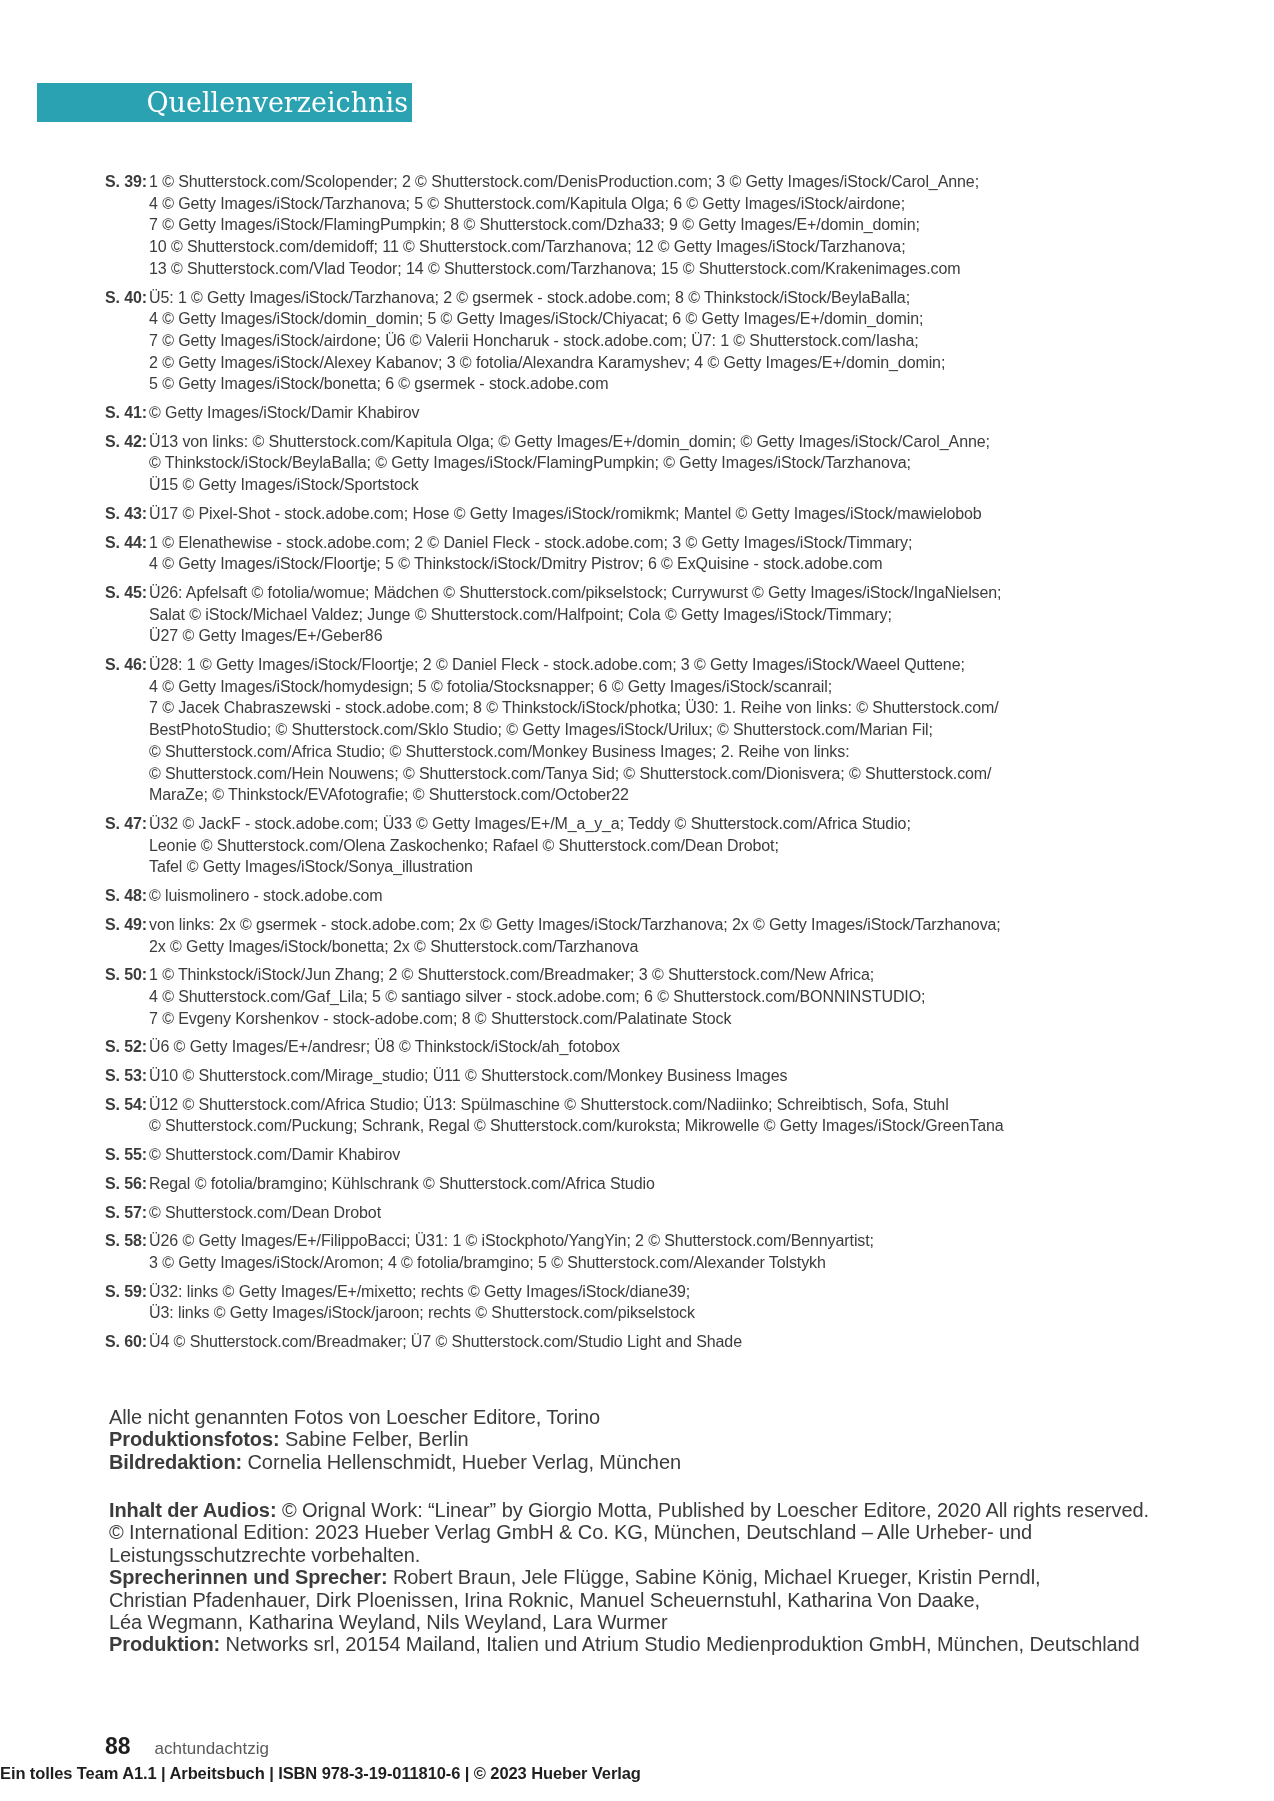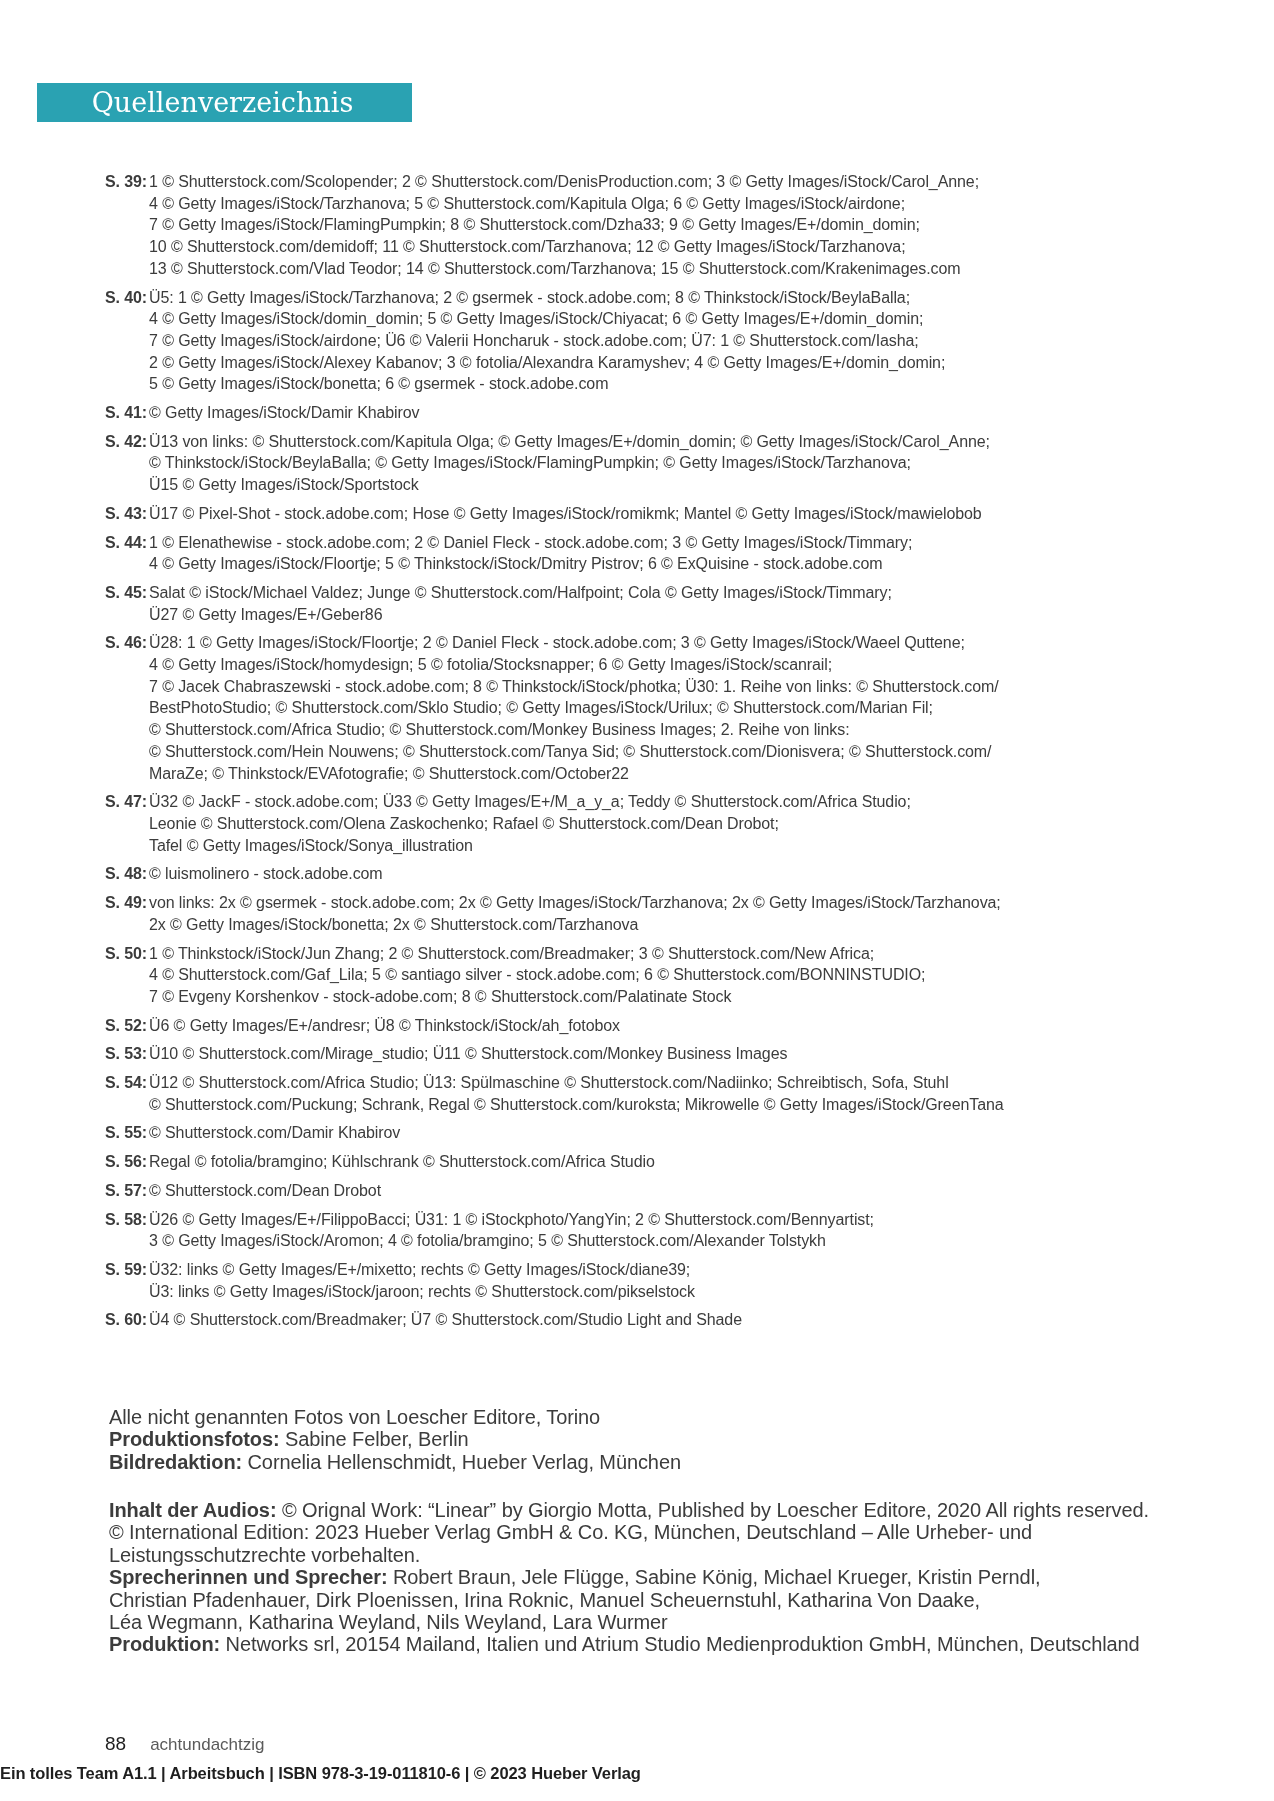--- a/index.html
+++ b/index.html
@@ -4,37 +4,37 @@
 <style>
   html,body { margin:0; padding:0; background:#ffffff; }
   .page {
     position:relative; width:1274px; height:1801px; background:#ffffff;
     font-family:"Liberation Sans", sans-serif; color:#3c3c3c; overflow:hidden;
   }
   .header-bar {
     position:absolute; left:37px; top:83px; width:375px; height:39px;
     background:#2aa2b2; color:#ffffff;
     font-family:"DejaVu Serif", serif; font-size:27px;
-    display:flex; align-items:center; justify-content:center;
+    display:flex; align-items:center; justify-content:flex-end;
     padding-right:4px; box-sizing:border-box;
   }
   .entries {
     position:absolute; left:105px; top:171px; width:1075px;
     font-size:16px; line-height:21.7px; letter-spacing:-0.1px;
   }
   .entry { display:flex; margin-bottom:7px; }
   .entry-label { font-weight:bold; flex:0 0 44px; white-space:nowrap; }
   .entry-content { flex:1; }
   .entry-content .line { white-space:nowrap; }
   .credits { position:absolute; left:109px; font-size:20px; line-height:22.4px; letter-spacing:-0.1px; }
   .credits-photo { top:1406px; }
   .credits-audio { top:1499px; }
   .lead { font-weight:bold; }
   .pagenum-row { position:absolute; left:105px; top:1733px; }
-  .pagenum { font-weight:normal; font-size:19px; color:#1e1e1e; }
+  .pagenum { font-weight:bold; font-size:23px; color:#1e1e1e; }
   .pageword { margin-left:24px; font-size:17px; color:#5a5a5a; }
   .imprint {
     position:absolute; left:0; top:1764px; width:1154px; text-align:left;
     font-size:16.5px; font-weight:600; color:#1f1f1f; letter-spacing:-0.1px;
   }
 </style>
 </head>
 <body>
 
 <div class="page">
@@ -86,20 +86,21 @@
       <div class="entry">
         <span class="entry-label">S. 44:</span>
         <div class="entry-content">
           <div class="line">1 © Elenathewise - stock.adobe.com; 2 © Daniel Fleck - stock.adobe.com; 3 © Getty Images/iStock/Timmary;</div>
           <div class="line">4 © Getty Images/iStock/Floortje; 5 © Thinkstock/iStock/Dmitry Pistrov; 6 © ExQuisine - stock.adobe.com</div>
         </div>
       </div>
       <div class="entry">
         <span class="entry-label">S. 45:</span>
         <div class="entry-content">
+          <div class="line">Ü26: Apfelsaft © fotolia/womue; Mädchen © Shutterstock.com/pikselstock; Currywurst © Getty Images/iStock/IngaNielsen;</div>
           <div class="line">Salat © iStock/Michael Valdez; Junge © Shutterstock.com/Halfpoint; Cola © Getty Images/iStock/Timmary;</div>
           <div class="line">Ü27 © Getty Images/E+/Geber86</div>
         </div>
       </div>
       <div class="entry">
         <span class="entry-label">S. 46:</span>
         <div class="entry-content">
           <div class="line">Ü28: 1 © Getty Images/iStock/Floortje; 2 © Daniel Fleck - stock.adobe.com; 3 © Getty Images/iStock/Waeel Quttene;</div>
           <div class="line">4 © Getty Images/iStock/homydesign; 5 © fotolia/Stocksnapper; 6 © Getty Images/iStock/scanrail;</div>
           <div class="line">7 © Jacek Chabraszewski - stock.adobe.com; 8 © Thinkstock/iStock/photka; Ü30: 1. Reihe von links: © Shutterstock.com/</div>

